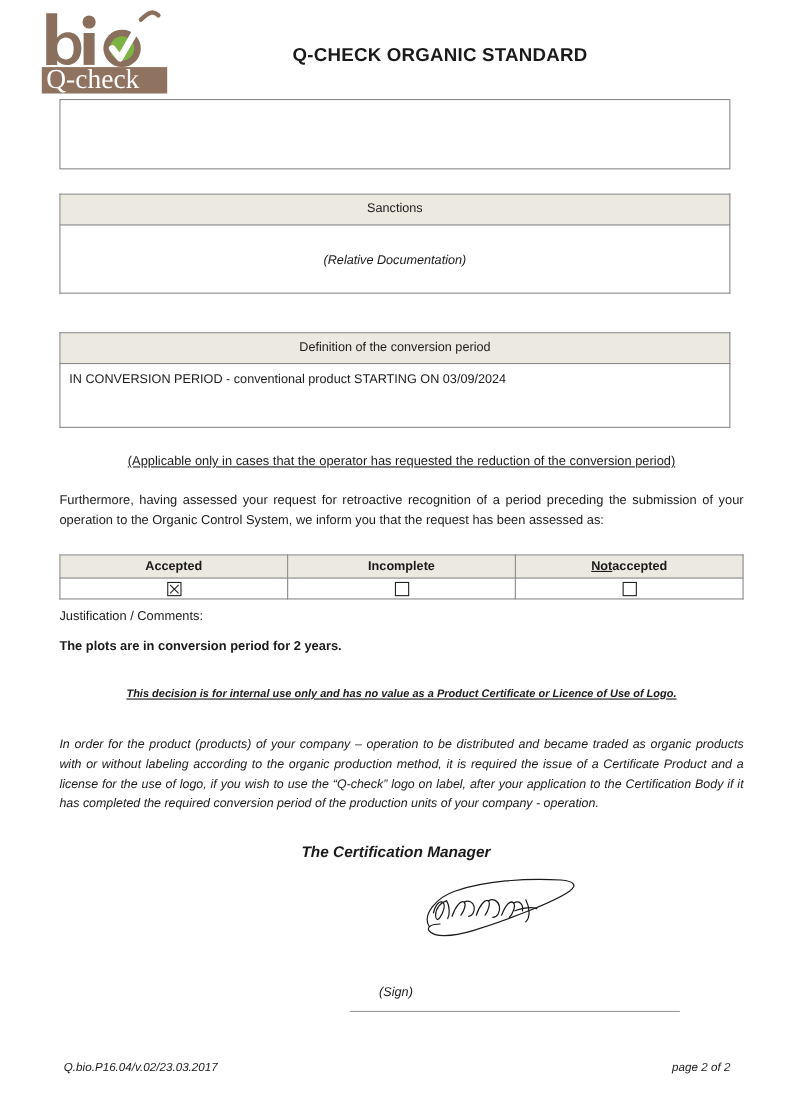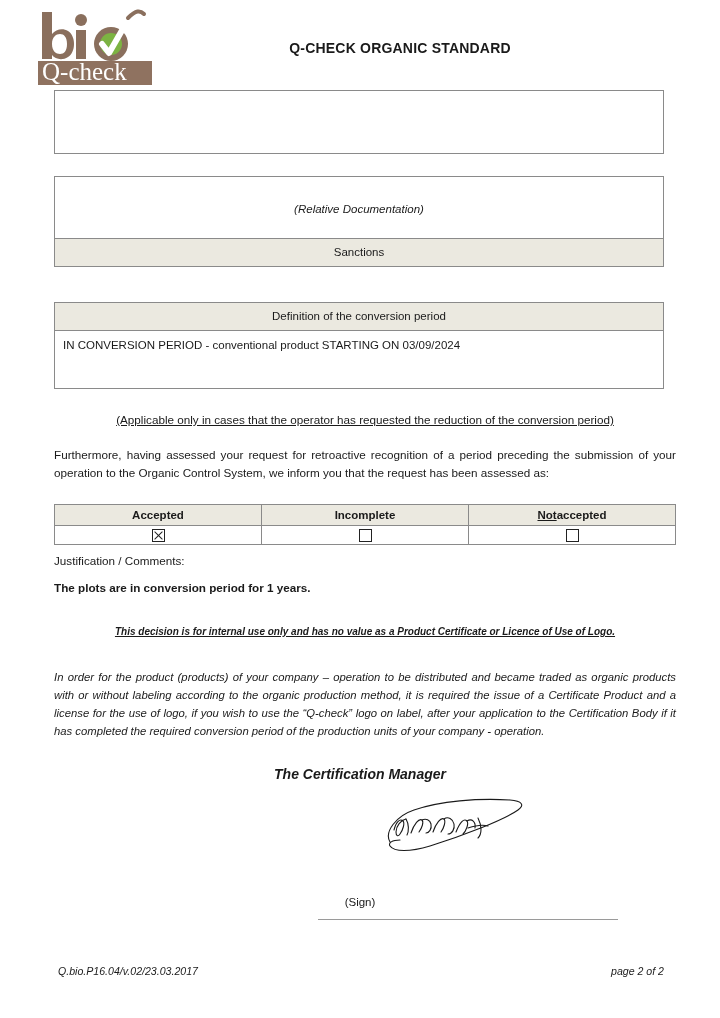--- a/index.html
+++ b/index.html
@@ -36,21 +36,21 @@
     text-align: right;
   }
   .logo svg { display: block; }
 
   .doc-title {
     position: absolute;
     left: 0;
     right: 0;
     top: 40px;
     text-align: center;
-    font-size: 14px;
+    font-size: 17px;
     font-weight: bold;
     letter-spacing: 0.2px;
     padding-left: 80px;
   }
 
   
   .box {
     position: absolute;
     left: 54px;
     width: 610px;
@@ -233,20 +233,21 @@
     width: 150px;
     height: 72px;
   }
   .sign-label {
     position: absolute;
     left: 0;
     right: 0;
     top: 896px;
     text-align: center;
     font-size: 11.5px;
+    font-style: italic;
   }
   .sign-rule {
     position: absolute;
     left: 318px;
     top: 919px;
     width: 300px;
     height: 1px;
     background: #9a9a9a;
   }
 
@@ -292,24 +293,24 @@
       </svg>
     </div>
     <div class="doc-title">Q-CHECK ORGANIC STANDARD</div>
   </div>
 
   <div class="box empty-box"></div>
 
   <table class="tbl sanctions-tbl">
     <tbody>
         <tr>
+      <th class="band">Sanctions</th>
+    </tr>
+    <tr>
       <td class="band-body sanctions-body">(Relative Documentation)</td>
-    </tr>
-    <tr>
-      <th class="band">Sanctions</th>
     </tr>
   </tbody>
     </table>
 
   <table class="tbl conversion-tbl">
     <tbody>
         <tr>
       <th class="band">Definition of the conversion period</th>
     </tr>
     <tr>
@@ -345,21 +346,21 @@
         <span class="cbox"></span>
       </td>
       <td>
         <span class="cbox"></span>
       </td>
     </tr>
   </tbody>
     </table>
 
   <div class="justif-label">Justification / Comments:</div>
-  <div class="justif-value">The plots are in conversion period for 1 years.</div>
+  <div class="justif-value">The plots are in conversion period for 2 years.</div>
 
   <div class="internal-note">
     <span>This decision is for internal use only and has no value as a Product Certificate or Licence of Use of Logo.</span>
   </div>
 
   <div class="para-order">In order for the product (products) of your company – operation to be distributed and became traded as organic products with or without labeling according to the organic production method, it is required the issue of a Certificate Product and a license for the use of logo, if you wish to use the “Q-check” logo on label, after your application to the Certification Body if it has completed the required conversion period of the production units of your company - operation.</div>
 
   <div class="cert-manager">The Certification Manager</div>
   <div class="signature">
     <svg width="150" height="72" viewBox="0 0 150 72" xmlns="http://www.w3.org/2000/svg">

